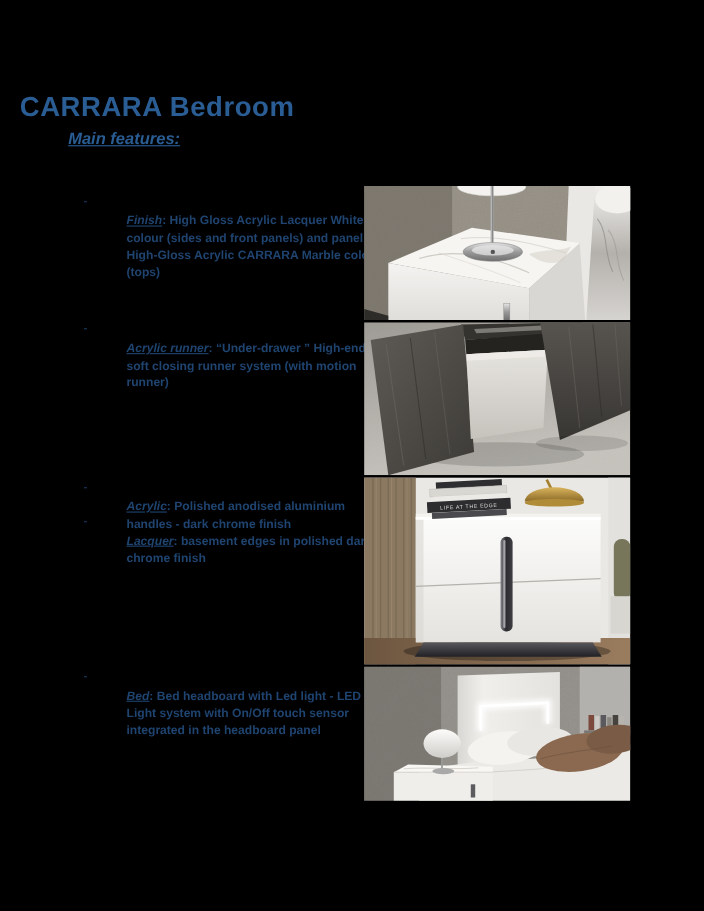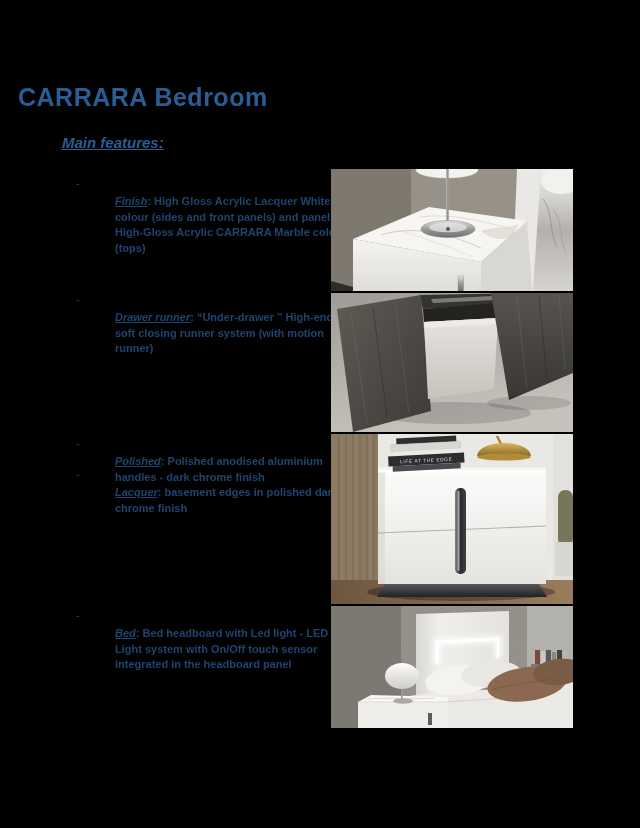--- a/index.html
+++ b/index.html
@@ -7,21 +7,21 @@
     position:relative;width:640px;height:828px;overflow:hidden;
     background:var(--page-bg,#000);
     font-family:"Liberation Sans", sans-serif;
   }
   .title{
     position:absolute;top:80px;left:14px;width:100%;margin:4px;
     text-align:left;font-size:25px;line-height:26px;font-weight:bold;
     color:var(--accent-blue,#2a5d94);letter-spacing:0.5px;
   }
   .section-heading{
-    position:absolute;left:62px;top:133px;
+    position:absolute;left:62px;top:117px;
     font-size:15px;line-height:20px;font-style:italic;font-weight:bold;
     text-decoration:underline;color:var(--accent-blue,#2a5d94);
   }
   ul.bullets{list-style:none;margin:0;padding:0;}
   .bullet{
     position:absolute;left:76px;display:flex;
     color:var(--body-blue,#1f4470);
     font-size:11px;line-height:15.6px;
   }
   .bullet .dash{flex:0 0 21px;width:21px;}
@@ -44,25 +44,25 @@
 
   <div class="section-heading">Main features:</div>
 
   <ul class="bullets">
     <li class="bullet b1">
       <span class="dash">-</span>
       <p><span class="term">Finish</span><span>: High Gloss Acrylic Lacquer White colour (sides and front panels) and panel in High-Gloss Acrylic CARRARA Marble color (tops)</span></p>
     </li>
     <li class="bullet b2">
       <span class="dash">-</span>
-      <p><span class="term">Drawer runner</span><span>: “Under-drawer ” High-end soft closing runner system (with motion runner)</span></p>
+      <p><span class="term">Acrylic runner</span><span>: “Under-drawer ” High-end soft closing runner system (with motion runner)</span></p>
     </li>
     <li class="bullet b3">
       <span class="dash">-</span>
-      <p><span class="term">Polished</span><span>: Polished anodised aluminium handles - dark chrome finish</span></p>
+      <p><span class="term">Acrylic</span><span>: Polished anodised aluminium handles - dark chrome finish</span></p>
     </li>
     <li class="bullet b4">
       <span class="dash">-</span>
       <p><span class="term">Lacquer</span><span>: basement edges in polished dark chrome finish</span></p>
     </li>
     <li class="bullet b5">
       <span class="dash">-</span>
       <p><span class="term">Bed</span><span>: Bed headboard with Led light - LED Light system with On/Off touch sensor integrated in the headboard panel</span></p>
     </li>
   </ul>

